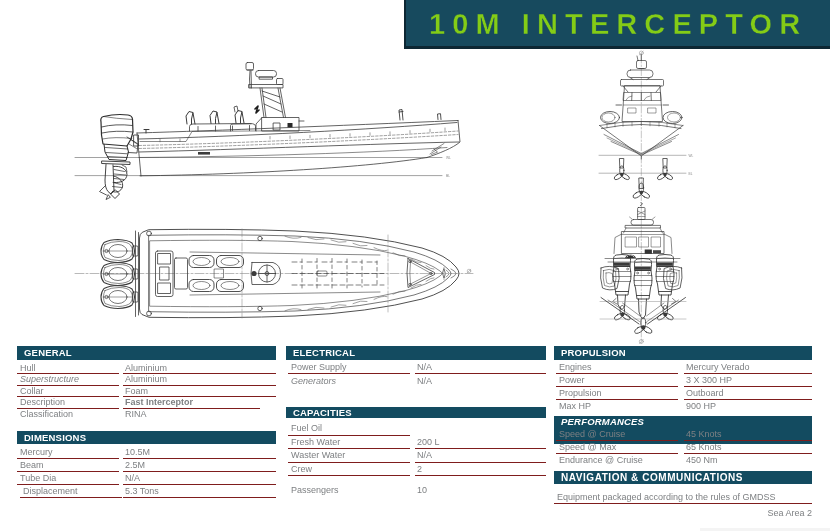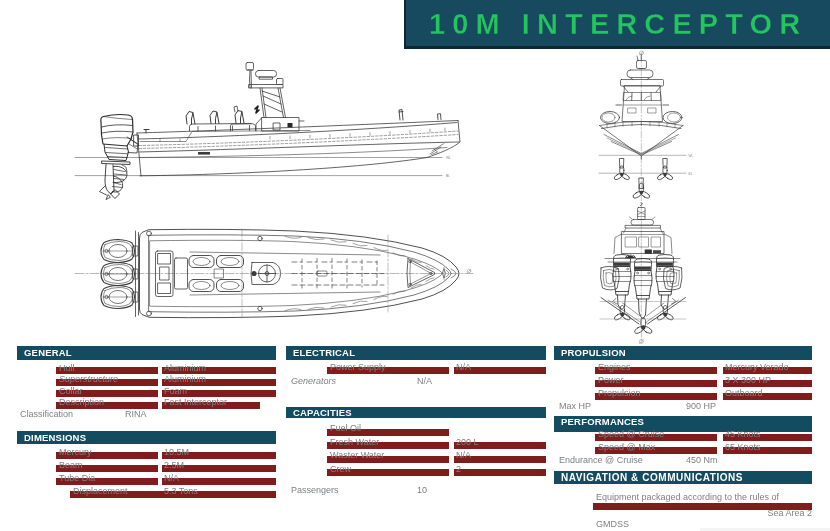--- a/index.html
+++ b/index.html
@@ -6,28 +6,28 @@
   body{width:830px;height:531px;position:relative;overflow:hidden;
        font-family:"Liberation Sans", sans-serif;}
   .abs{position:absolute;}
   .tbl{position:absolute;}
   .hdr{position:absolute;left:0;right:0;background:#134b60;color:#fff;
        font-weight:bold;font-size:9.5px;letter-spacing:0.2px;
        padding-left:7px;box-sizing:border-box;}
   .row{position:absolute;left:0;right:0;font-size:9px;color:#7e8083;}
   .lbl{position:absolute;box-sizing:border-box;padding-left:3px;}
   .val{position:absolute;box-sizing:border-box;padding-left:2px;}
-  .bb{border-bottom:7px solid #7f1d1d;margin-left:39px;}
+  .bb{border-bottom:1px solid #7f1d1d;}
 </style>
 </head>
 <body>
 
 <div class="abs" style="left:404px;top:0;width:426px;height:49px;background:#174a5e;border-left:2px solid #0d2733;border-bottom:3px solid #0d2733;box-sizing:border-box;">
 
-  <div class="abs" style="left:23px;top:10px;font-size:29px;font-weight:bold;color:#22c55e;letter-spacing:7.1px;-webkit-text-stroke:0.4px #174a5e;white-space:nowrap;line-height:1;">10M INTERCEPTOR</div>
+  <div class="abs" style="left:23px;top:10px;font-size:29px;font-weight:bold;color:#84cc16;letter-spacing:7.1px;-webkit-text-stroke:0.4px #174a5e;white-space:nowrap;line-height:1;">10M INTERCEPTOR</div>
 </div>
 
 <svg class="abs" style="left:70px;top:55px;" width="400" height="155" viewBox="0 0 400 155" fill="none" stroke="#3c3c3c" stroke-width="0.8" stroke-linejoin="round" stroke-linecap="round">
 
   <g>
       <line x1="5" y1="102.5" x2="372" y2="102.5" stroke="#7a7a7a" stroke-width="0.7"></line>
   <text x="376" y="103.8" font-size="3.3" fill="#8a8a8a" stroke="none" font-family="Liberation Sans">WL</text>
     </g>
 
   <g>
@@ -504,21 +504,21 @@
     <div class="row" style="top:11.5px;height:11.5px;line-height:11.5px;">
         <span class="lbl bb" style="left:0;width:102px;height:11.5px;font-style:italic;">Superstructure</span>
         <span class="val bb" style="left:106px;right:0;height:11.5px;">Aluminium</span>
       </div>
     <div class="row" style="top:23px;height:11.5px;line-height:11.5px;">
         <span class="lbl bb" style="left:0;width:102px;height:11.5px;">Collar</span>
         <span class="val bb" style="left:106px;right:0;height:11.5px;">Foam</span>
       </div>
     <div class="row" style="top:34.5px;height:11.5px;line-height:11.5px;">
         <span class="lbl bb" style="left:0;width:102px;height:11.5px;">Description</span>
-        <span class="val bb" style="left:106px;right:16px;height:11.5px;">Fast Interceptor</span>
+        <span class="val bb" style="left:106px;right:16px;height:11.5px;font-weight:bold;">Fast Interceptor</span>
       </div>
     <div class="row" style="top:46px;height:11.5px;line-height:11.5px;">
         <span class="lbl" style="left:0;width:102px;height:11.5px;">Classification</span>
         <span class="val" style="left:106px;right:0;height:11.5px;">RINA</span>
       </div>
   </div>
 </div>
 
 <div class="tbl" style="left:17px;top:430.5px;width:259px;height:70px;">
 
@@ -531,21 +531,21 @@
       </div>
     <div class="row" style="top:13px;height:13px;line-height:13px;">
         <span class="lbl bb" style="left:0;width:102px;height:13px;">Beam</span>
         <span class="val bb" style="left:106px;right:0;height:13px;">2.5M</span>
       </div>
     <div class="row" style="top:26px;height:13px;line-height:13px;">
         <span class="lbl bb" style="left:0;width:102px;height:13px;">Tube Dia</span>
         <span class="val bb" style="left:106px;right:0;height:13px;">N/A</span>
       </div>
     <div class="row" style="top:39px;height:13px;line-height:13px;">
-        <span class="lbl bb" style="left:14px;width:102px;height:13px;">Displacement</span>
+        <span class="lbl bb" style="left:3px;width:102px;height:13px;">Displacement</span>
         <span class="val bb" style="left:106px;right:0;height:13px;">5.3 Tons</span>
       </div>
   </div>
 </div>
 
 <div class="tbl" style="left:286px;top:346px;width:260px;height:45px;">
 
   <div class="hdr" style="top:0;height:14px;line-height:14px;">ELECTRICAL</div>
 
   <div style="position:absolute;top:14px;left:0;right:0;">
@@ -606,21 +606,21 @@
       </div>
     <div class="row" style="top:39.6px;height:13.2px;line-height:13.2px;">
         <span class="lbl" style="left:2px;width:122px;height:13.2px;">Max HP</span>
         <span class="val" style="left:130px;right:0;height:13.2px;">900 HP</span>
       </div>
   </div>
 </div>
 
 <div class="tbl" style="left:554px;top:415.5px;width:258px;height:55px;">
 
-  <div class="hdr" style="top:0;height:16px;line-height:12px;">PERFORMANCES</div>
+  <div class="hdr" style="top:0;height:28px;line-height:12px;font-style:italic;">PERFORMANCES</div>
 
   <div style="position:absolute;top:12.3px;left:0;right:0;">
     <div class="row" style="top:0;height:30px;line-height:13.2px;">
         <span class="lbl bb" style="left:2px;width:122px;height:13.2px;">Speed @ Cruise</span>
         <span class="val bb" style="left:130px;right:0;height:13.2px;">45 Knots</span>
       </div>
     <div class="row" style="top:13.2px;height:13.2px;line-height:13.2px;">
         <span class="lbl bb" style="left:2px;width:122px;height:13.2px;">Speed @ Max</span>
         <span class="val bb" style="left:130px;right:0;height:13.2px;">65 Knots</span>
       </div>

